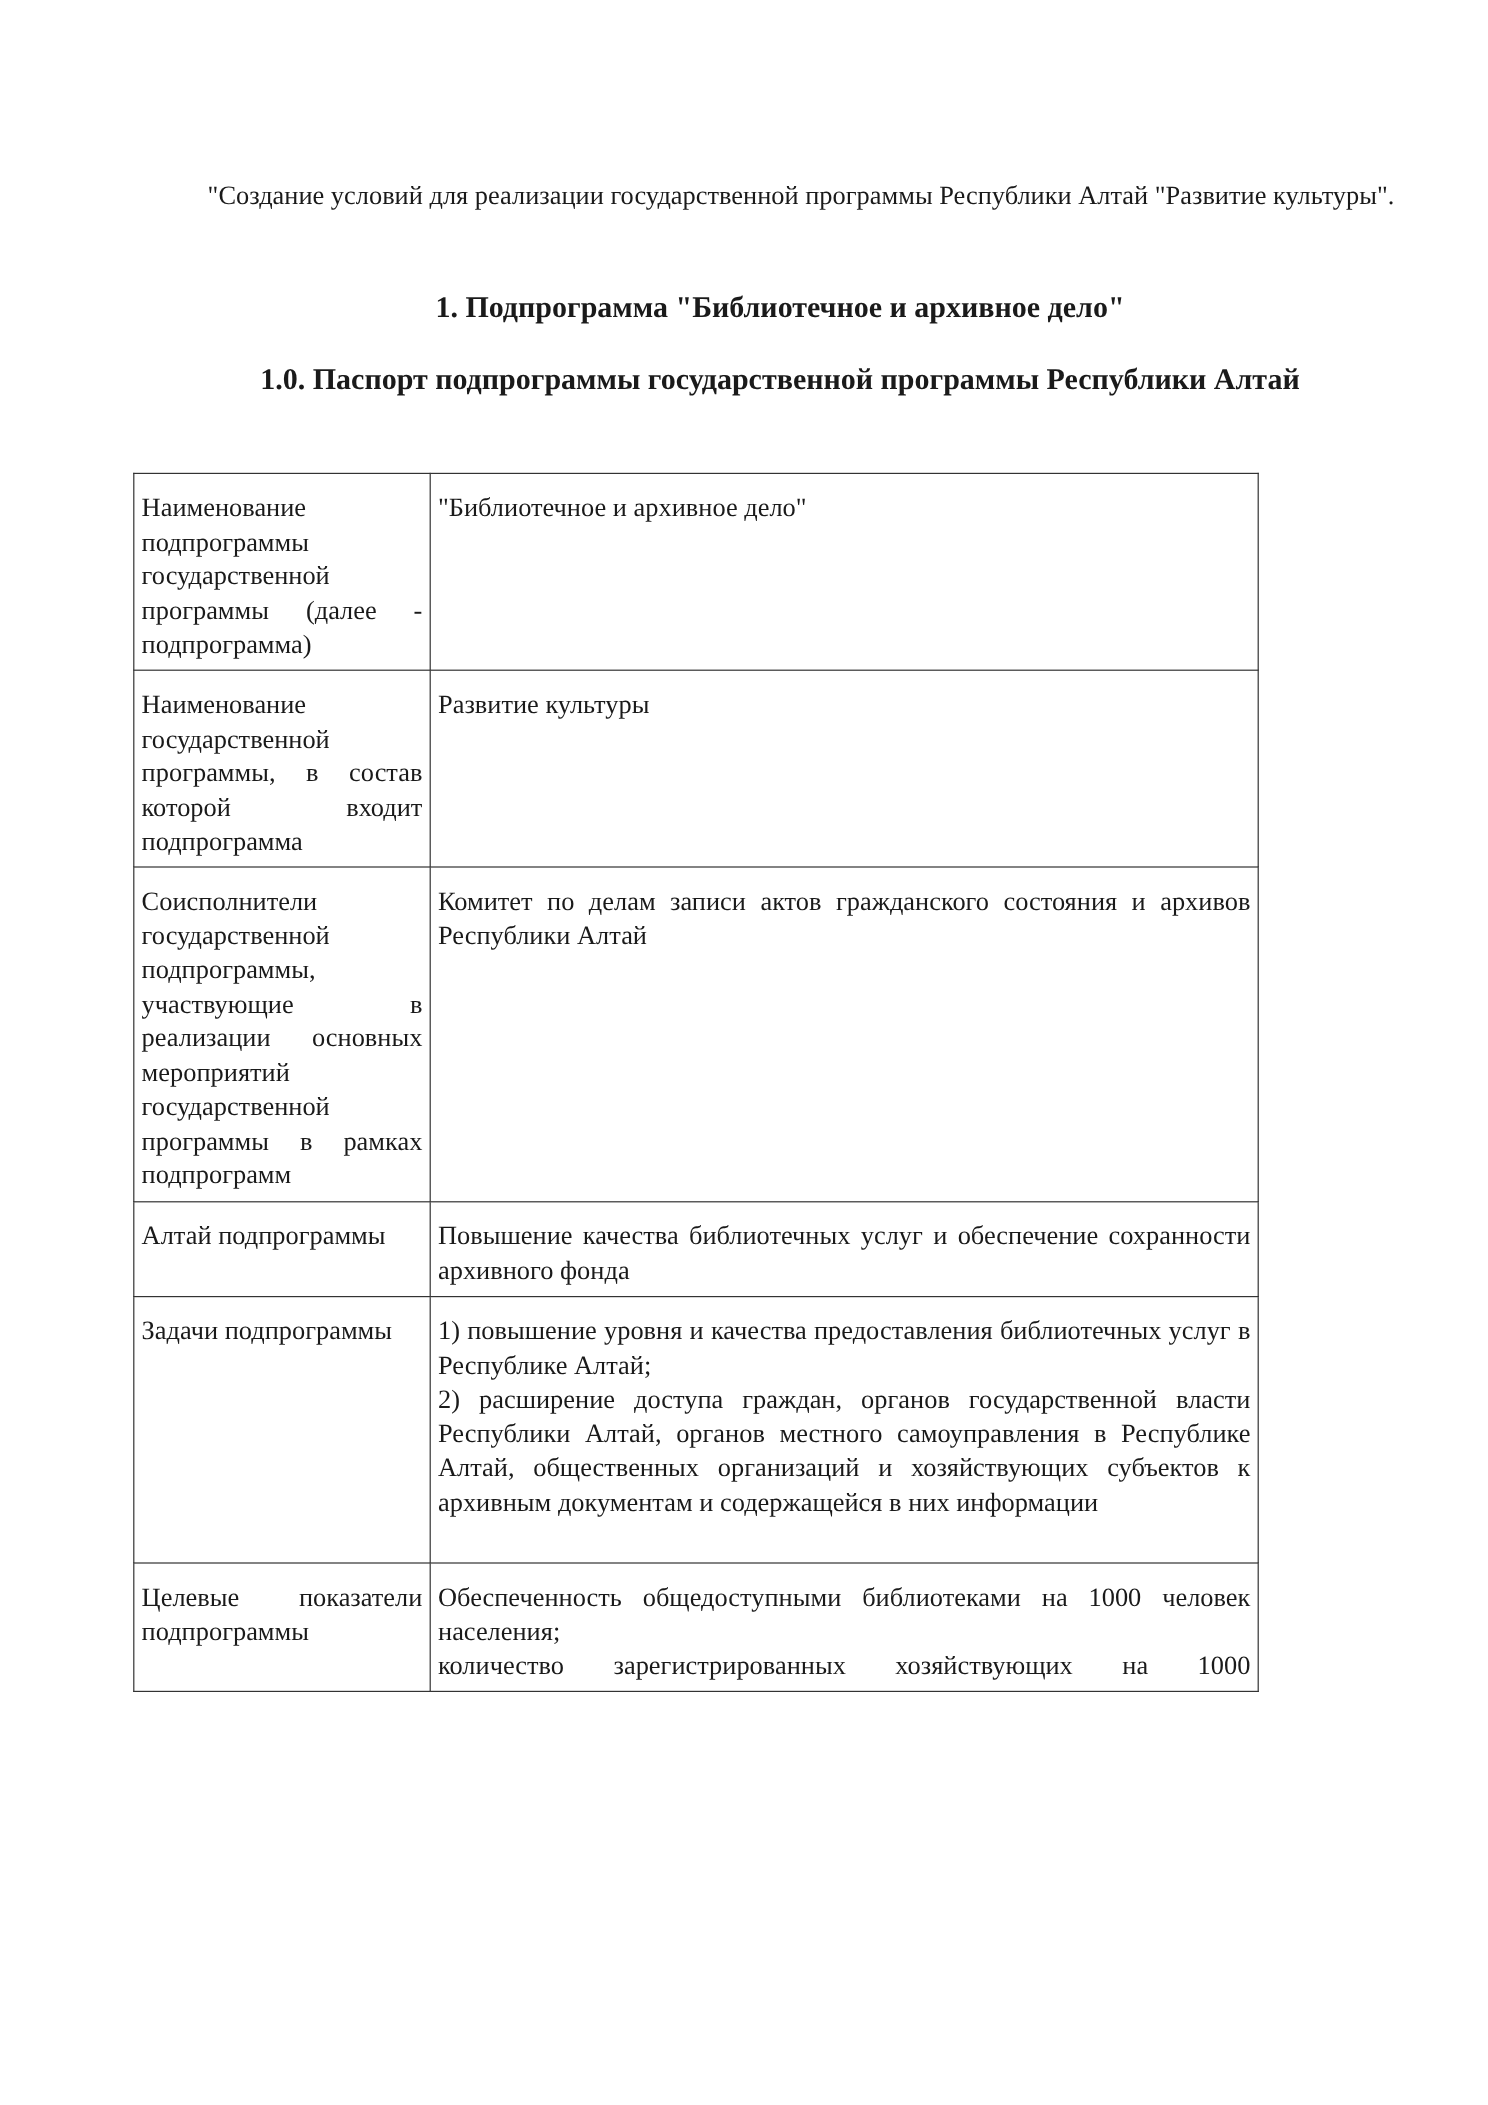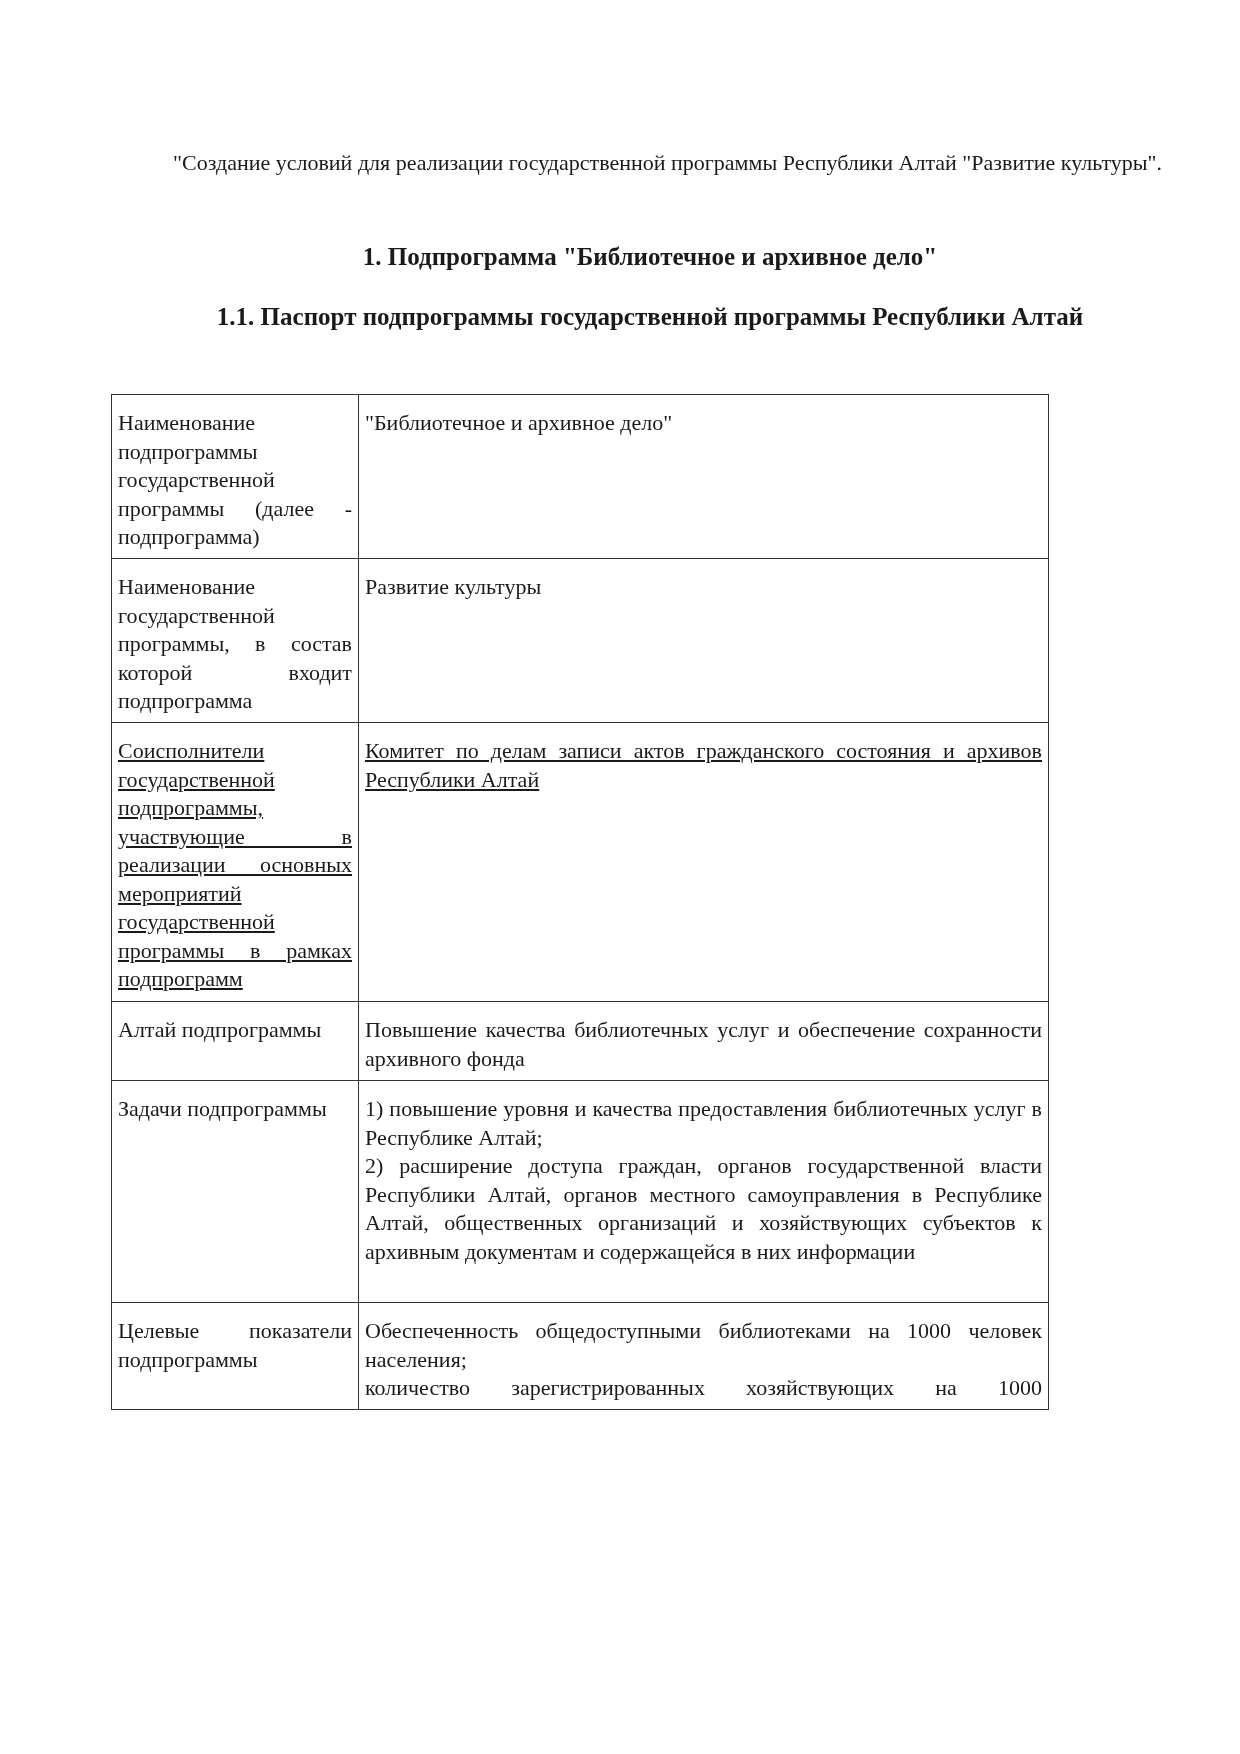--- a/index.html
+++ b/index.html
@@ -61,33 +61,33 @@
     }
     .para { display: block; }
   </style>
 </head>
 <body>
 
 <p class="intro">"Создание условий для реализации государственной программы Республики Алтай "Развитие культуры".</p>
 
 <h1 class="heading h1">1. Подпрограмма "Библиотечное и архивное дело"</h1>
 
-<h2 class="heading h2">1.1. Паспорт подпрограммы государственной программы Республики Алтай</h2>
+<h2 class="heading h2">1.0. Паспорт подпрограммы государственной программы Республики Алтай</h2>
 
 <table class="passport">
   <tbody>
     <tr style="height:164px;">
       <td class="label">Наименование подпрограммы государственной программы (далее - подпрограмма)</td>
       <td class="value">"Библиотечное и архивное дело"</td>
     </tr>
     <tr style="height:164px;font-family:Liberation Serif, serif;">
       <td class="label">Наименование государственной программы, в состав которой входит подпрограмма</td>
       <td class="value">Развитие культуры</td>
     </tr>
-    <tr style="height:279px;text-decoration:underline;">
+    <tr style="height:279px;">
       <td class="label">Соисполнители государственной подпрограммы, участвующие в реализации основных мероприятий государственной программы в рамках подпрограмм</td>
       <td class="value">Комитет по делам записи актов гражданского состояния и архивов Республики Алтай</td>
     </tr>
     <tr style="height:79px;">
       <td class="label">Алтай подпрограммы</td>
       <td class="value">Повышение качества библиотечных услуг и обеспечение сохранности архивного фонда</td>
     </tr>
     <tr style="height:222px;">
       <td class="label">Задачи подпрограммы</td>
       <td class="value">

